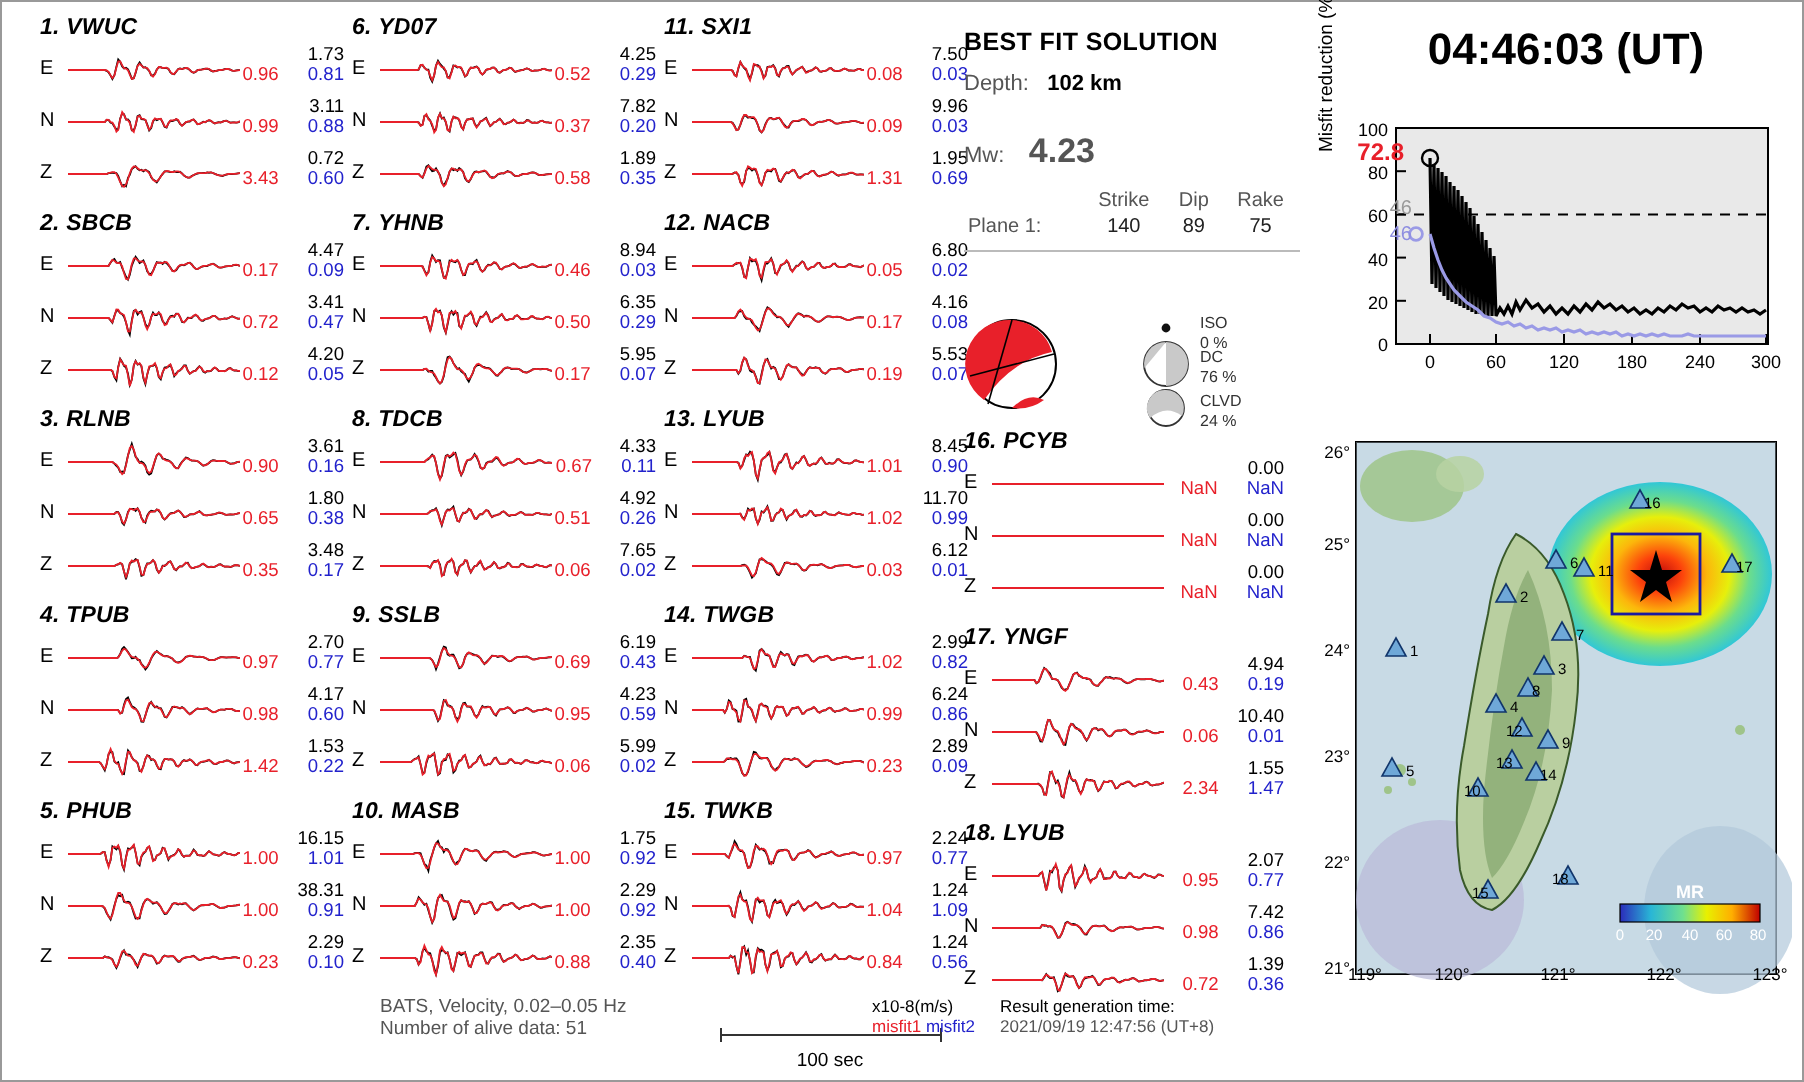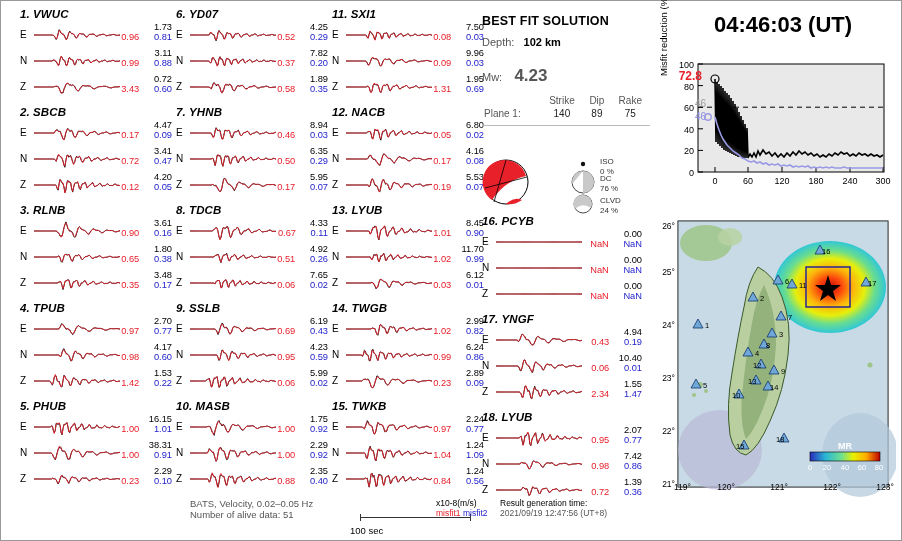--- a/index.html
+++ b/index.html
@@ -56,21 +56,21 @@
   .datehdr .d2{font-size:22px;font-weight:bold;margin-top:2px;}
   
   .mfchart{position:absolute;left:660px;top:58px;width:235px;height:150px;}
   .mf-ylab{position:absolute;left:-2px;top:18px;transform:rotate(-90deg);transform-origin:left top;font-size:9.5px;white-space:nowrap;}
   .mf-xlab{position:absolute;left:0;top:133px;width:235px;text-align:center;font-size:10px;}
   
   .map{position:absolute;left:660px;top:215px;width:236px;height:295px;}
   
   .footer{position:absolute;left:190px;top:498px;width:470px;height:40px;font-size:9.5px;color:#555;}
   .foot-left{position:absolute;left:0;top:0;width:160px;}
-  .foot-mid{position:absolute;left:160px;top:14px;width:130px;}
+  .foot-mid{position:absolute;left:160px;top:14px;width:130px;text-align:center;}
   .foot-r1{position:absolute;left:246px;top:0;width:70px;font-size:8.5px;}
   .foot-r2{position:absolute;left:310px;top:0;width:170px;font-size:8.5px;}
   .scalebar{position:relative;height:8px;margin-top:2px;}
   .scalebar .line{position:absolute;left:10px;top:3px;width:110px;height:1px;background:#333;}
   .scalebar .t1{position:absolute;left:10px;top:0;width:1px;height:7px;background:#333;}
   .scalebar .t2{position:absolute;left:120px;top:0;width:1px;height:7px;background:#333;}
   .m1{color:#e8202a;}
   .m2{color:#2222cc;text-align:right;}
 </style>
 </head>

